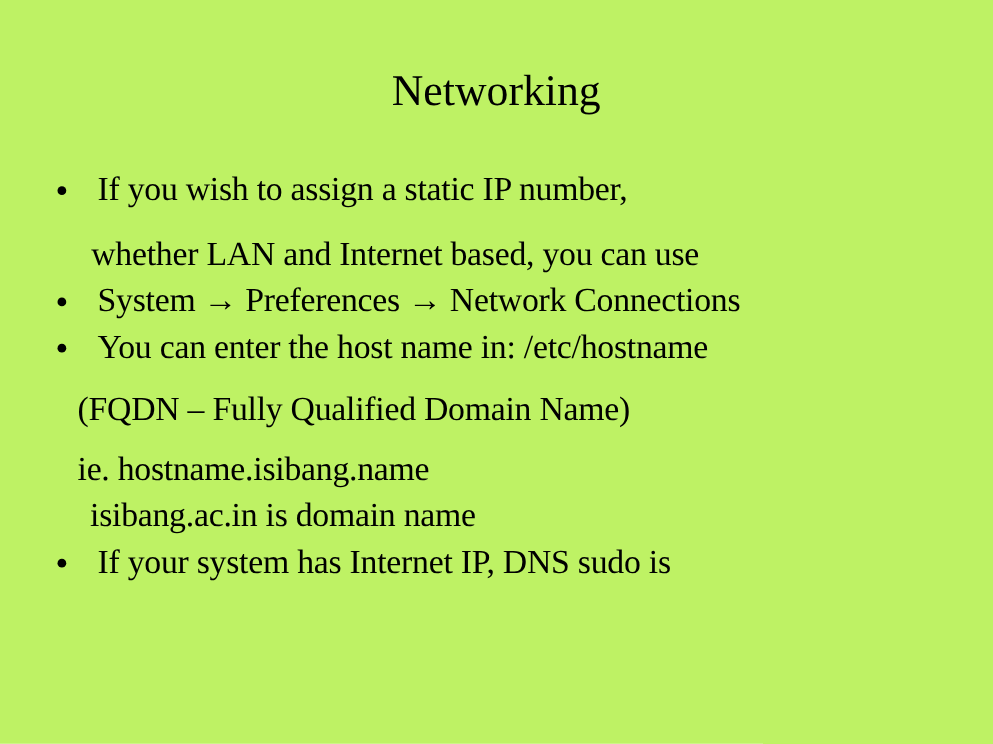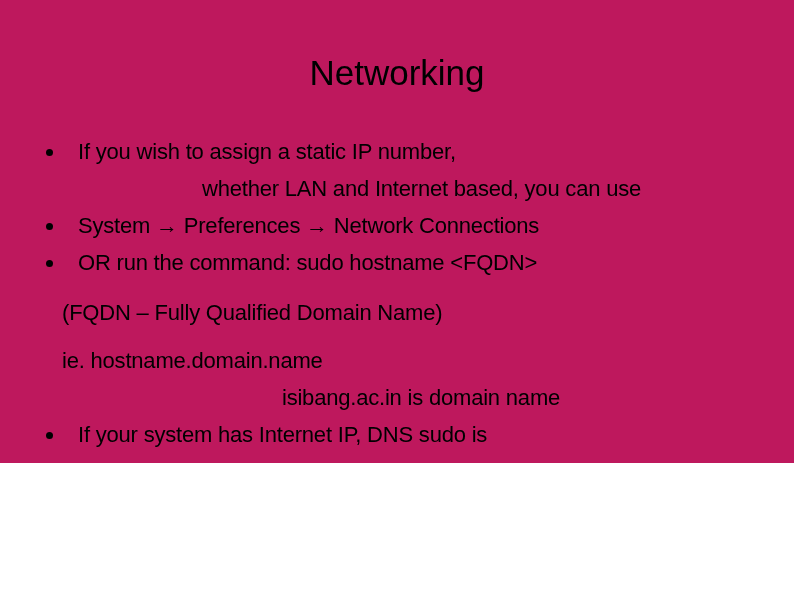--- a/index.html
+++ b/index.html
@@ -11,23 +11,24 @@
     width: 794px;
     height: 595px;
     overflow: hidden;
     font-family: "Liberation Sans", "DejaVu Sans", sans-serif;
     color: #000000;
     -webkit-font-smoothing: none;
   }
   .slide {
     position: relative;
     width: 794px;
-    height: 463px;
-    background: #be185d;
+    height: 595px;
+    background: #bef264;
     box-sizing: border-box;
+    font-family: Liberation Serif, serif;
   }
   .slide-title {
     position: absolute;
     top: 52px;
     left: 0;
     width: 794px;
     text-align: center;
     font-size: 35px;
     line-height: 42px;
     font-weight: 400;
@@ -35,21 +36,21 @@
     white-space: nowrap;
   }
   .body-block {
     position: absolute;
     top: 133px;
     left: 44px;
     width: 726px;
   }
   .line {
     position: relative;
-    font-size: 22px;
+    font-size: 27px;
     line-height: 37px;
     font-weight: 400;
     white-space: nowrap;
     letter-spacing: -0.2px;
     transform-origin: left center;
   }
   
   .bullet-line {
     padding-left: 34px;
     margin-top: 0;
@@ -63,33 +64,31 @@
     top: 50%;
     width: 7px;
     height: 7px;
     margin-top: -3px;
     background: #000000;
     border-radius: 50%;
   }
   
   .wrap-line {
     padding-left: 29px;
-    margin-top: 0px;
-    text-align: center;
+    margin-top: 15px;
   }
   
   .plain-line {
     padding-left: 2px;
     margin-top: 13px;
     margin-left: 16px;
   }
   .plain-wrap-line {
     padding-left: 28px;
     margin-top: 0px;
-    text-align: center;
   }
   .tight {
     margin-top: 11px;
   }
 </style>
 </head>
 <body>
 
 <div class="slide">
 
@@ -104,32 +103,32 @@
 
     <div class="line wrap-line">
       <span>whether LAN and Internet based, you can use</span>
     </div>
 
     <div class="line bullet-line">
       <span class="bullet-dot"></span>
       <span>System → Preferences → Network Connections</span>
     </div>
 
-
     <div class="line bullet-line">
       <span class="bullet-dot"></span>
-      <span>OR run the command: sudo hostname &lt;FQDN&gt;</span>
+      <span>You can enter the host name in: /etc/hostname</span>
     </div>
+
 
     <div class="line plain-line">
       <span>(FQDN – Fully Qualified Domain Name)</span>
     </div>
 
     <div class="line plain-line tight">
-      <span>ie. hostname.domain.name</span>
+      <span>ie. hostname.isibang.name</span>
     </div>
 
 
     <div class="line plain-wrap-line">
       <span>isibang.ac.in is domain name</span>
     </div>
 
     <div class="line bullet-line">
       <span class="bullet-dot"></span>
       <span>If your system has Internet IP, DNS sudo is</span>

